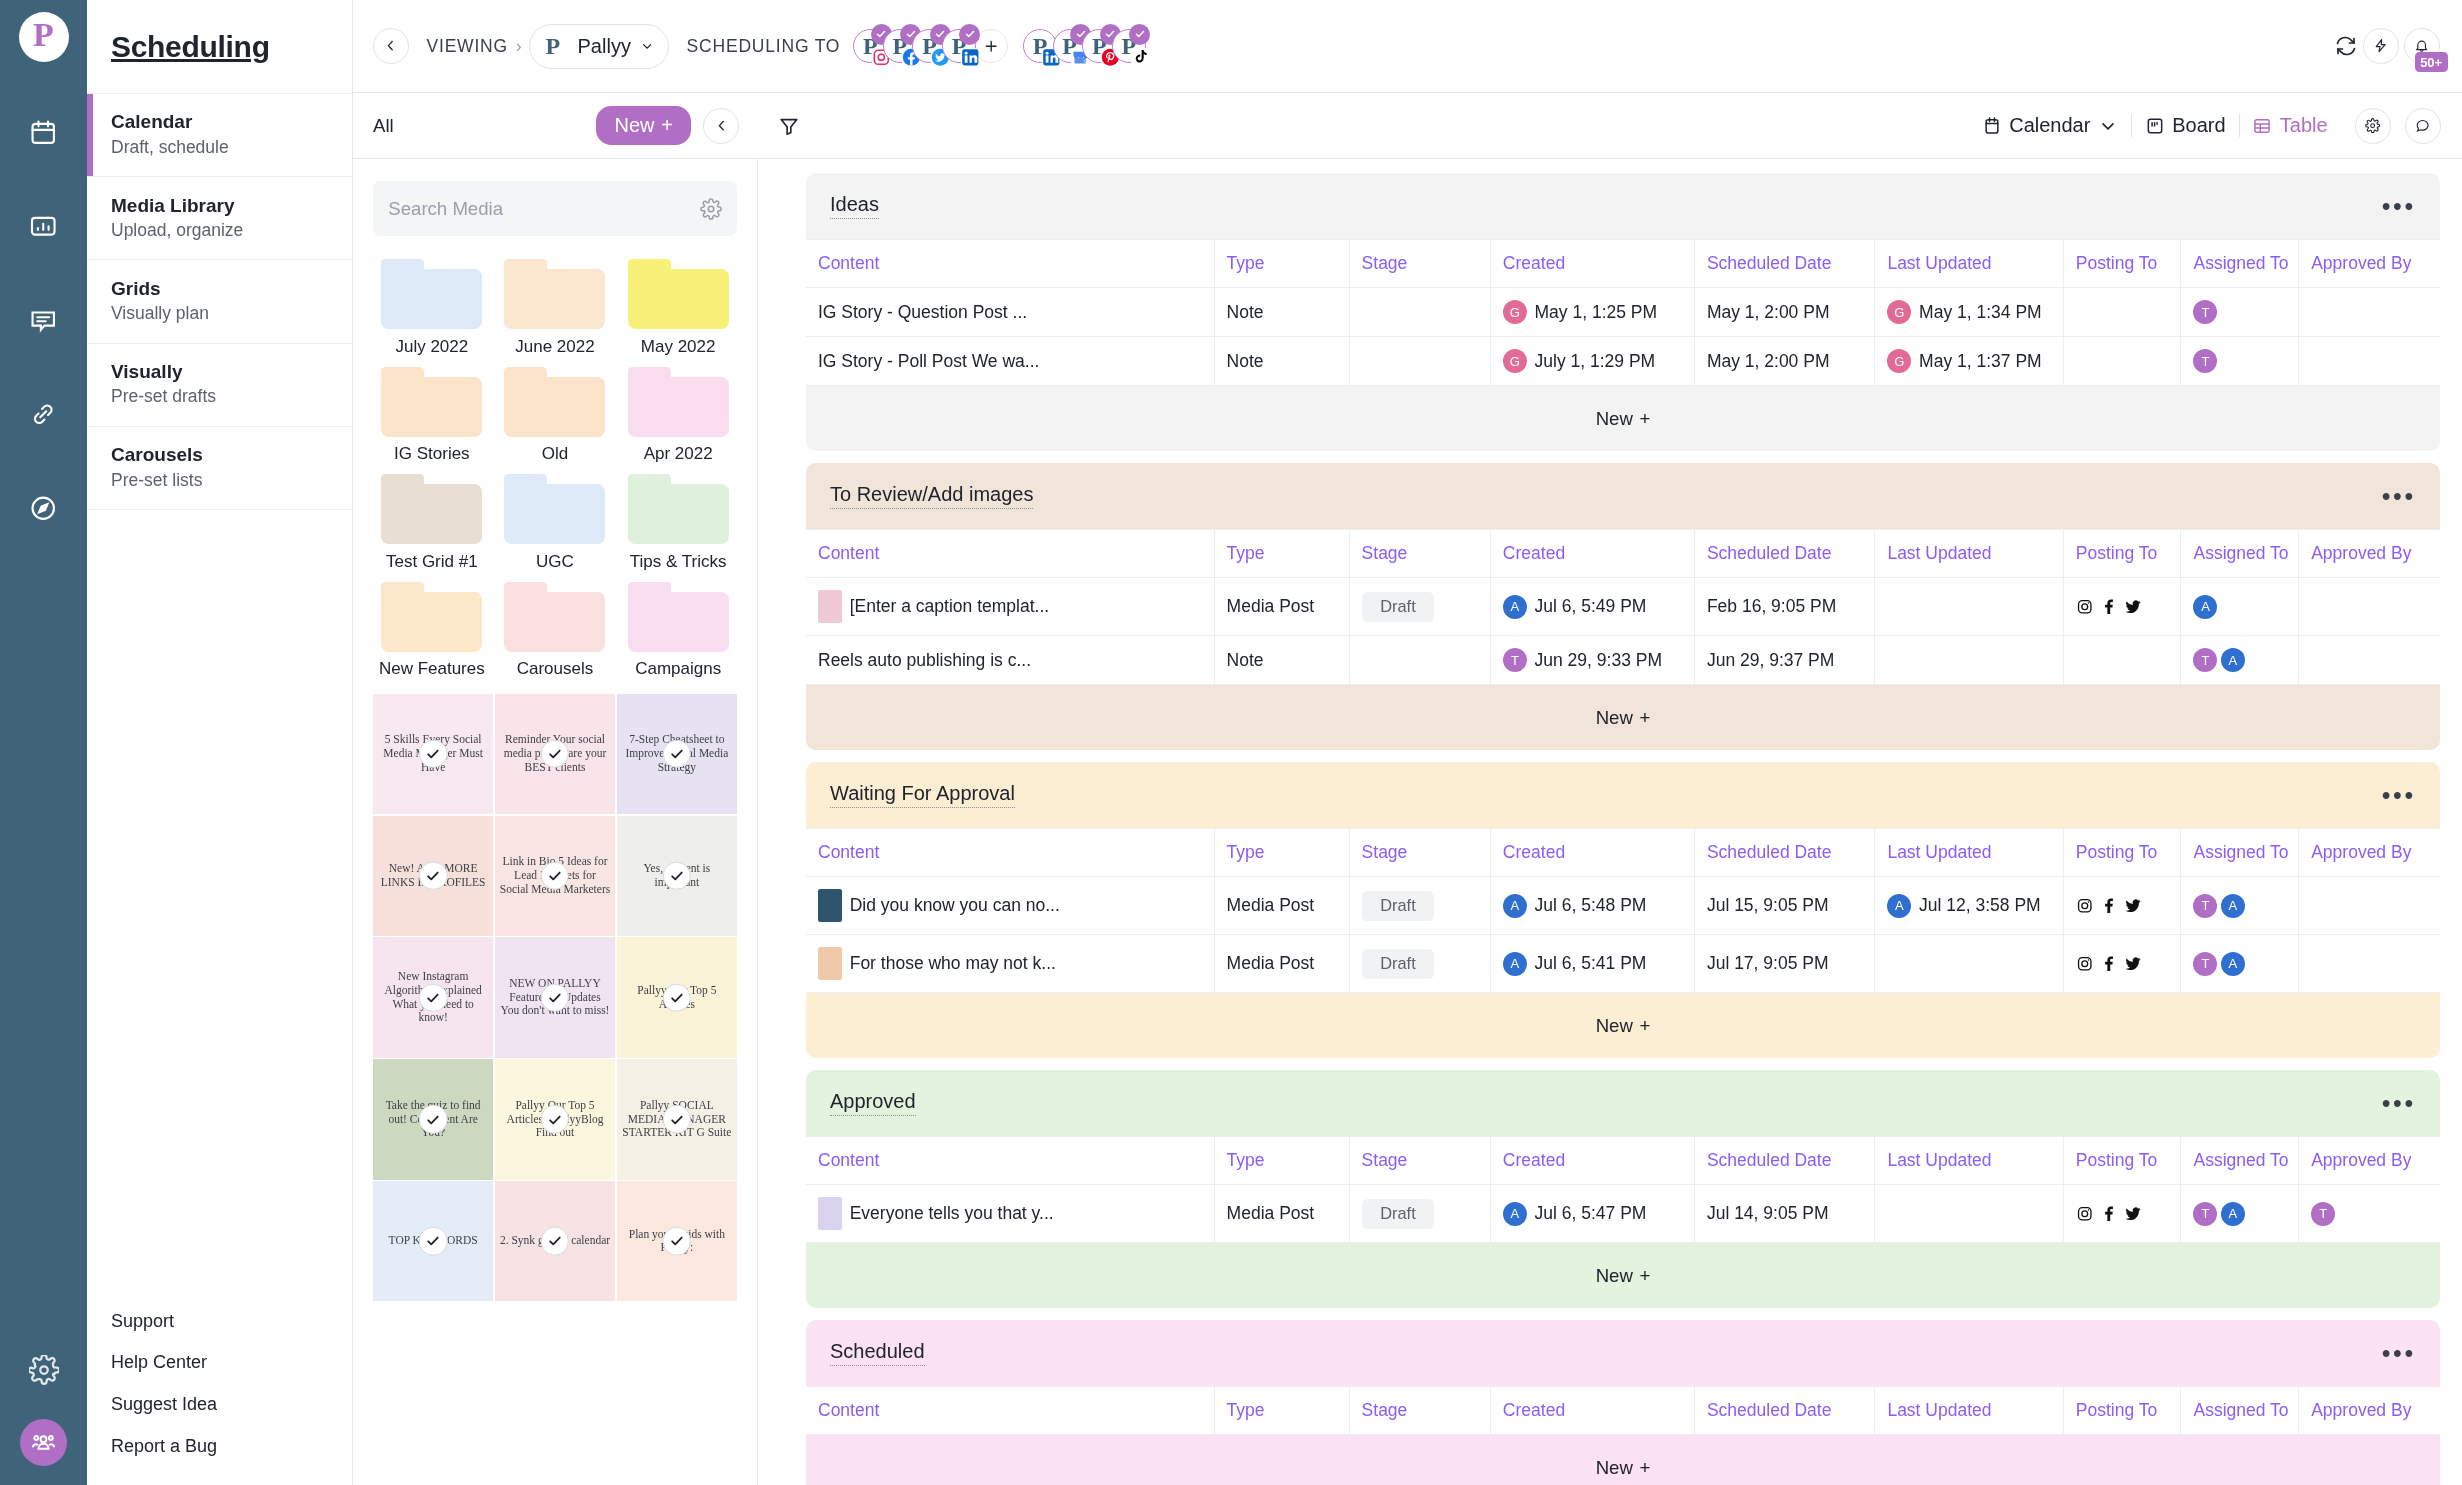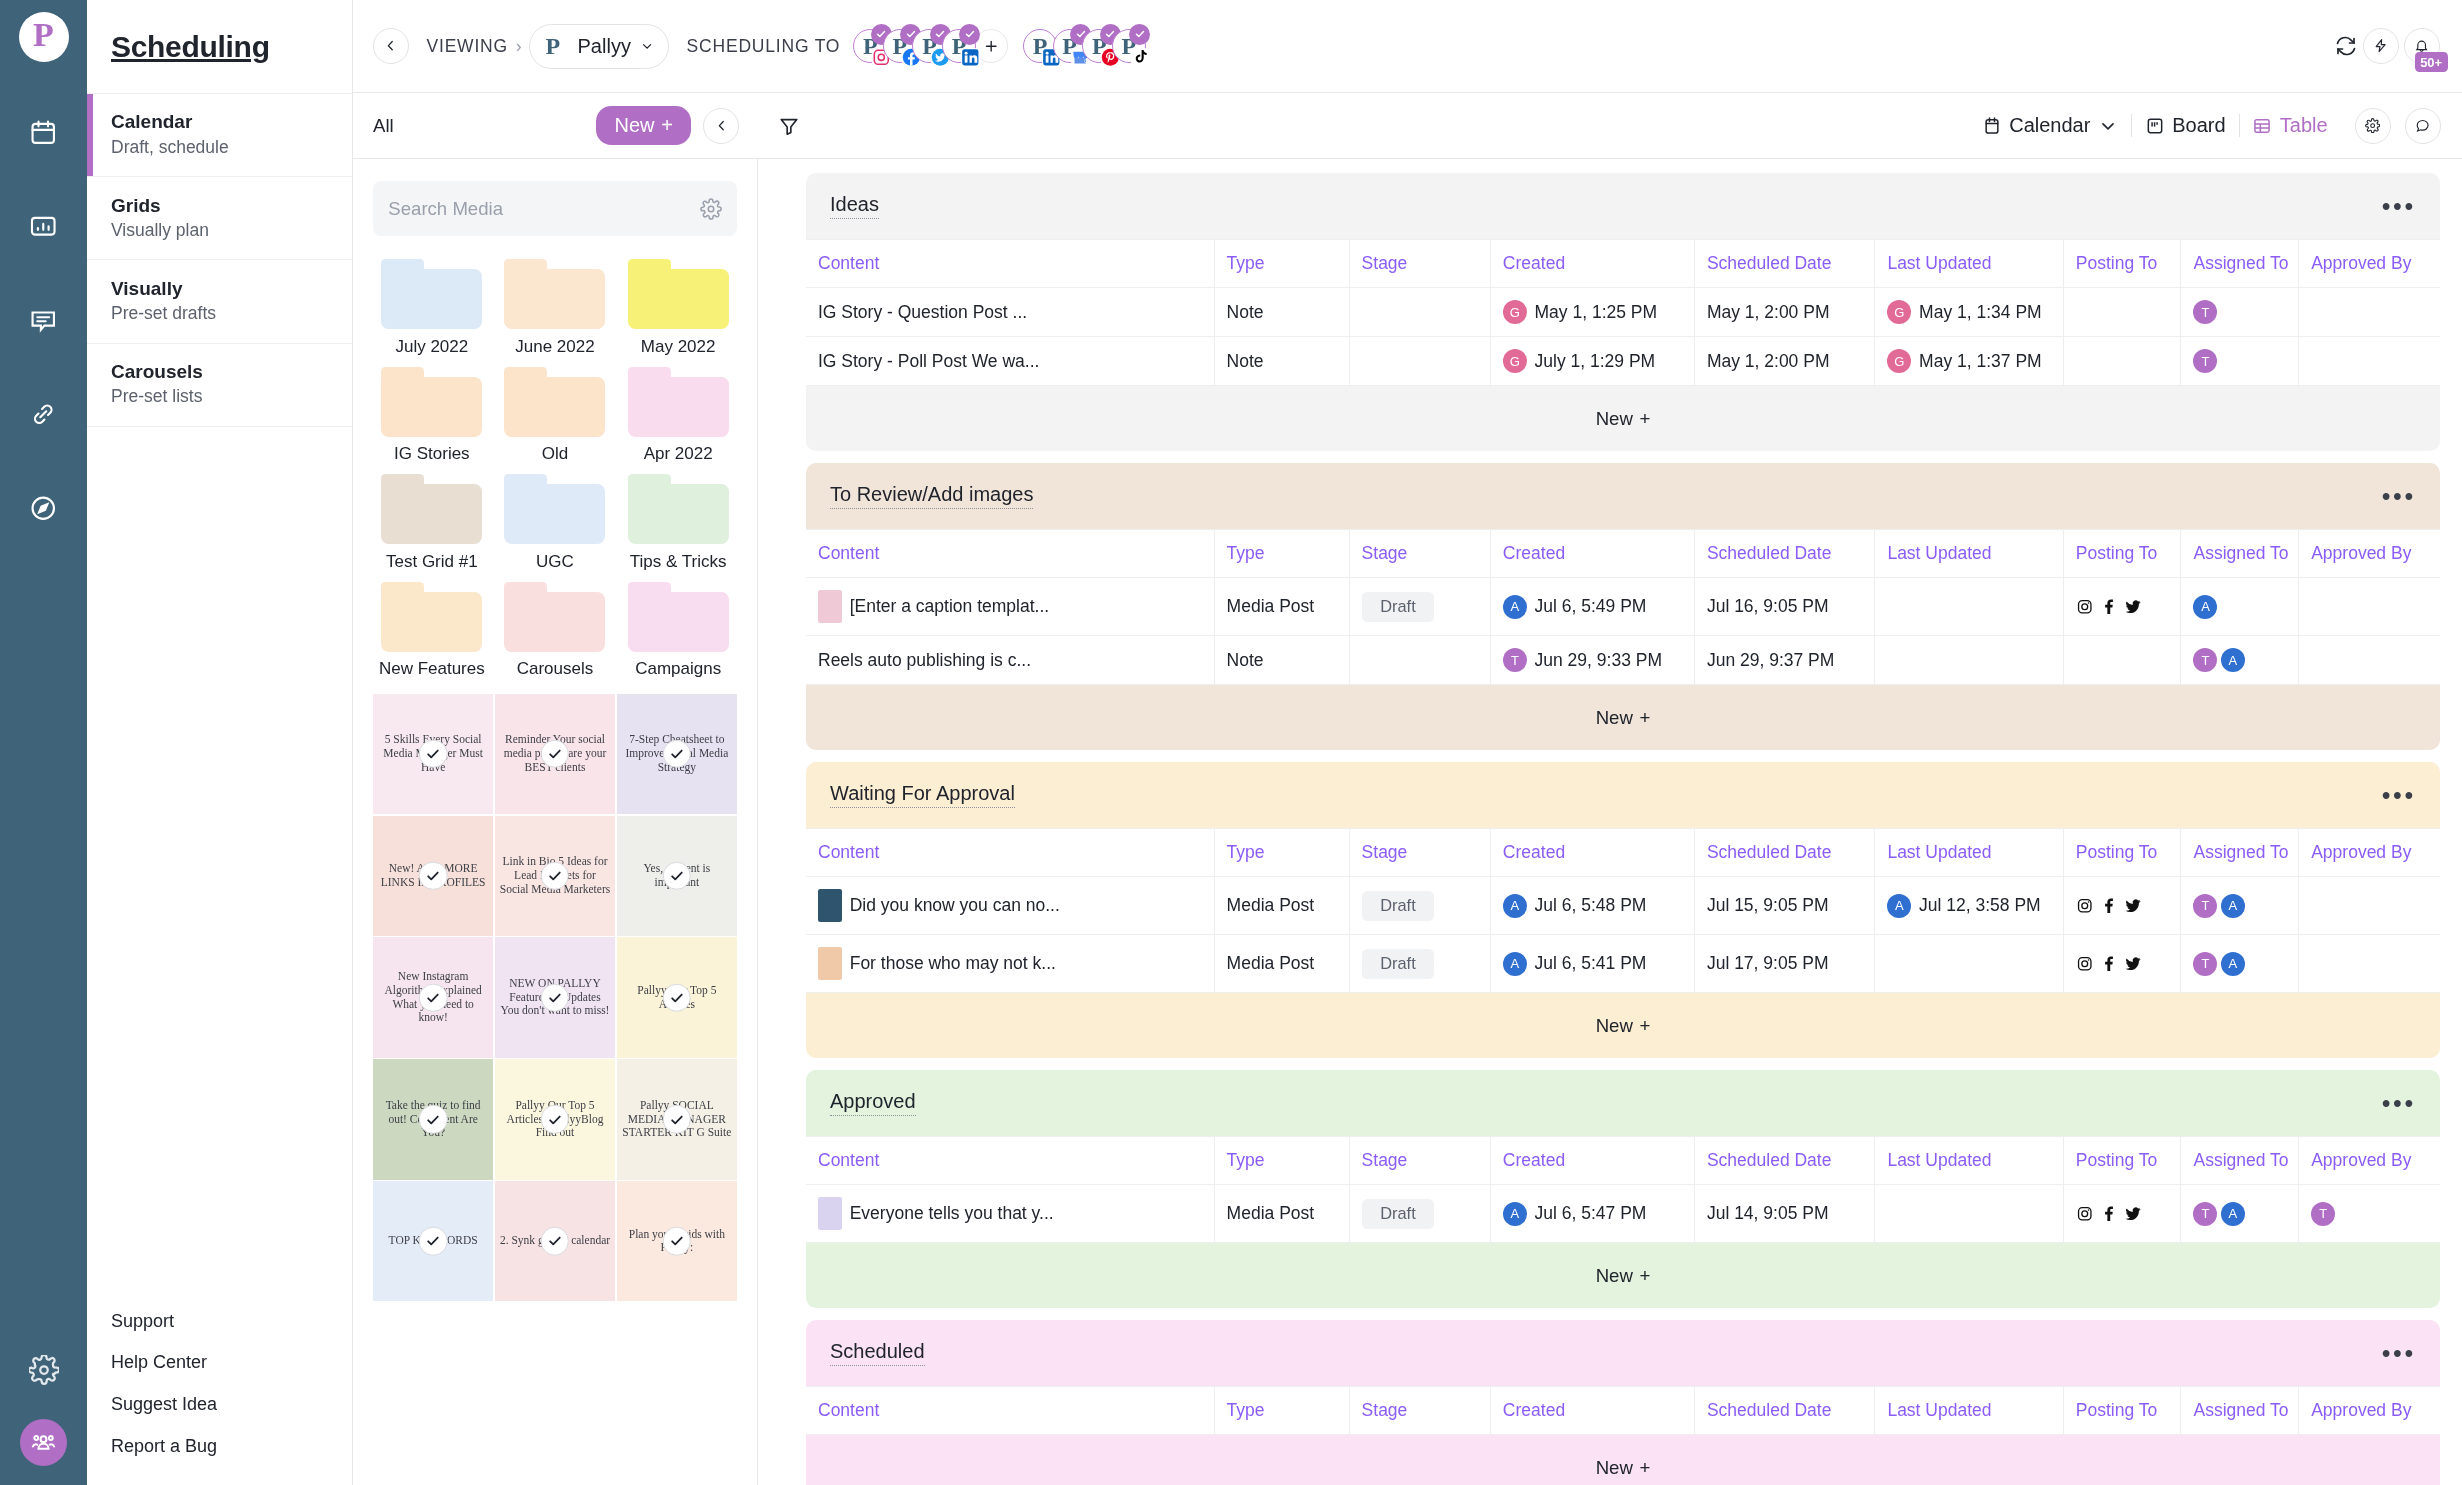--- a/index.html
+++ b/index.html
@@ -288,20 +288,24 @@
   </div>
 
   <div class="subnav">
     <div class="subnav-title">Scheduling</div>
     <div class="subnav-items" id="subnav-list">
         <div class="subnav-item active">
           <div class="t1">Calendar</div>
           <div class="t2">Draft, schedule</div>
         </div>
         <div class="subnav-item">
+          <div class="t1">Media Library</div>
+          <div class="t2">Upload, organize</div>
+        </div>
+        <div class="subnav-item">
           <div class="t1">Grids</div>
           <div class="t2">Visually plan</div>
         </div>
         <div class="subnav-item">
           <div class="t1">Visually</div>
           <div class="t2">Pre-set drafts</div>
         </div>
         <div class="subnav-item">
           <div class="t1">Carousels</div>
           <div class="t2">Pre-set lists</div>
@@ -940,21 +944,21 @@
                     </div>
                   </td>
                   <td class="c-type">Media Post</td>
                   <td class="c-stage"><span class="chip-draft">Draft</span></td>
                   <td class="c-created">
                     <div class="cell-flex">
                       <span class="ava a">A</span>
                       <span>Jul 6, 5:49 PM</span>
                     </div>
                   </td>
-                  <td class="c-sched">Jul 16, 9:05 PM</td>
+                  <td class="c-sched">Feb 16, 9:05 PM</td>
                   <td class="c-updated">
                     <div class="cell-flex">
                       <span></span>
                     </div>
                   </td>
                   <td class="c-posting">
                     <div class="soc-mini">
                       <span style="display:flex">
                         <svg viewBox="0 0 24 24" fill="none" stroke="#111" stroke-width="1.8">
                           <rect x="3.5" y="3.5" width="17" height="17" rx="5"></rect>

